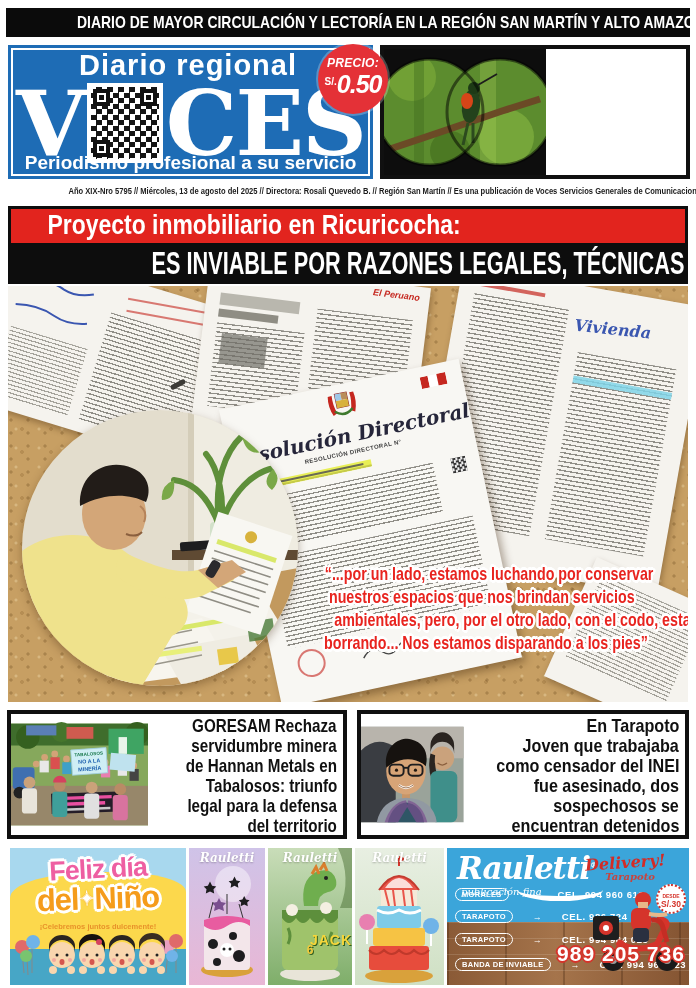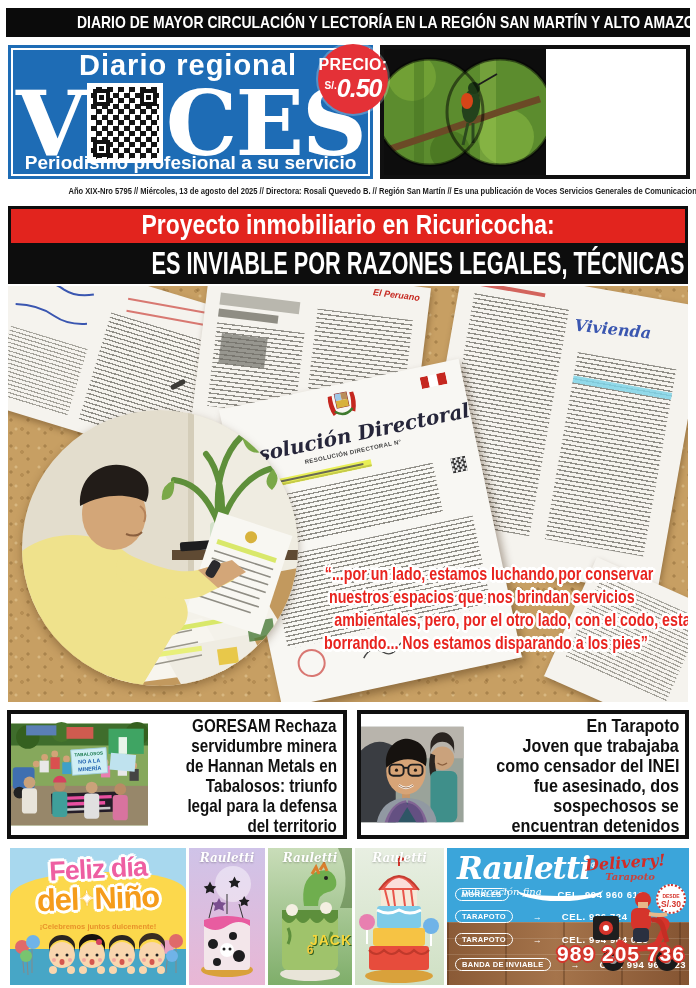--- a/index.html
+++ b/index.html
@@ -29,39 +29,39 @@
       repeating-conic-gradient(#151515 0% 25%, #fff 0% 50%) 0 0 / 11px 11px;
       outline:4px solid #fff;margin:0 4px;}
   .qr i{position:absolute;width:17px;height:17px;border:4px solid #111;background:#fff;box-sizing:border-box;}
   .qr i b{position:absolute;left:2px;top:2px;width:5px;height:5px;background:#111;}
   .qr .f1{left:2px;top:2px}.qr .f2{right:2px;top:2px}.qr .f3{left:2px;bottom:2px}
   .tagline{position:absolute;left:0;bottom:5px;width:100%;text-align:center;
            font-weight:700;font-size:19px;}
   .pricebadge{left:318px;top:44px;width:70px;height:70px;border-radius:50%;
               background:#e43137;color:#fff;text-align:center;z-index:5;
               box-shadow:0 0 0 2px rgba(255,255,255,.25);}
-  .pricebadge .p1{font-size:16px;font-weight:700;margin-top:12px;letter-spacing:.3px;}
+  .pricebadge .p1{font-size:12px;font-weight:700;margin-top:12px;letter-spacing:.3px;font-style:italic;}
   .pricebadge .cur{font-size:10px;font-weight:700;vertical-align:8px;}
   .pricebadge .val{font-size:25px;font-weight:700;font-style:italic;letter-spacing:-1px;}
 
   
   .birdbox{left:380px;top:45px;width:310px;height:134px;border:4px solid #101010;
            box-sizing:border-box;display:flex;background:#fff;}
   .birdbox svg{display:block;}
   .birdtext{flex:1;text-align:right;padding:4px 5px 0 0;color:#121212;
             font-size:18px;line-height:20px;}
 
   
   .dateline{left:0;top:186px;width:696px;text-align:center;font-size:9px;
             font-weight:700;color:#1a1a1a;}
 
   
   .leadhead{left:8px;top:206px;width:680px;height:78px;background:#0d0d0d;}
   .leadkick{position:absolute;left:3px;right:3px;top:3px;height:34px;background:#e2241e;
-            text-align:center;color:#fff;font-size:27px;line-height:33px;}
+            text-align:left;color:#fff;font-size:27px;line-height:33px;}
   .leadmain{position:absolute;left:0;right:0;top:38px;height:40px;text-align:center;
             color:#fff;font-size:31px;line-height:39px;}
 
   
   .photo{left:8px;top:286px;width:680px;height:416px;overflow:hidden;background-color:#c79f63;
      background-image:
       radial-gradient(circle at 3px 4px, rgba(90,60,20,.28) 1.3px, transparent 1.9px),
       radial-gradient(circle at 8px 10px, rgba(255,240,200,.30) 1.2px, transparent 1.8px),
       radial-gradient(circle at 14px 5px, rgba(120,80,30,.22) 1.6px, transparent 2.2px);
      background-size:17px 13px,23px 19px,29px 23px;}

